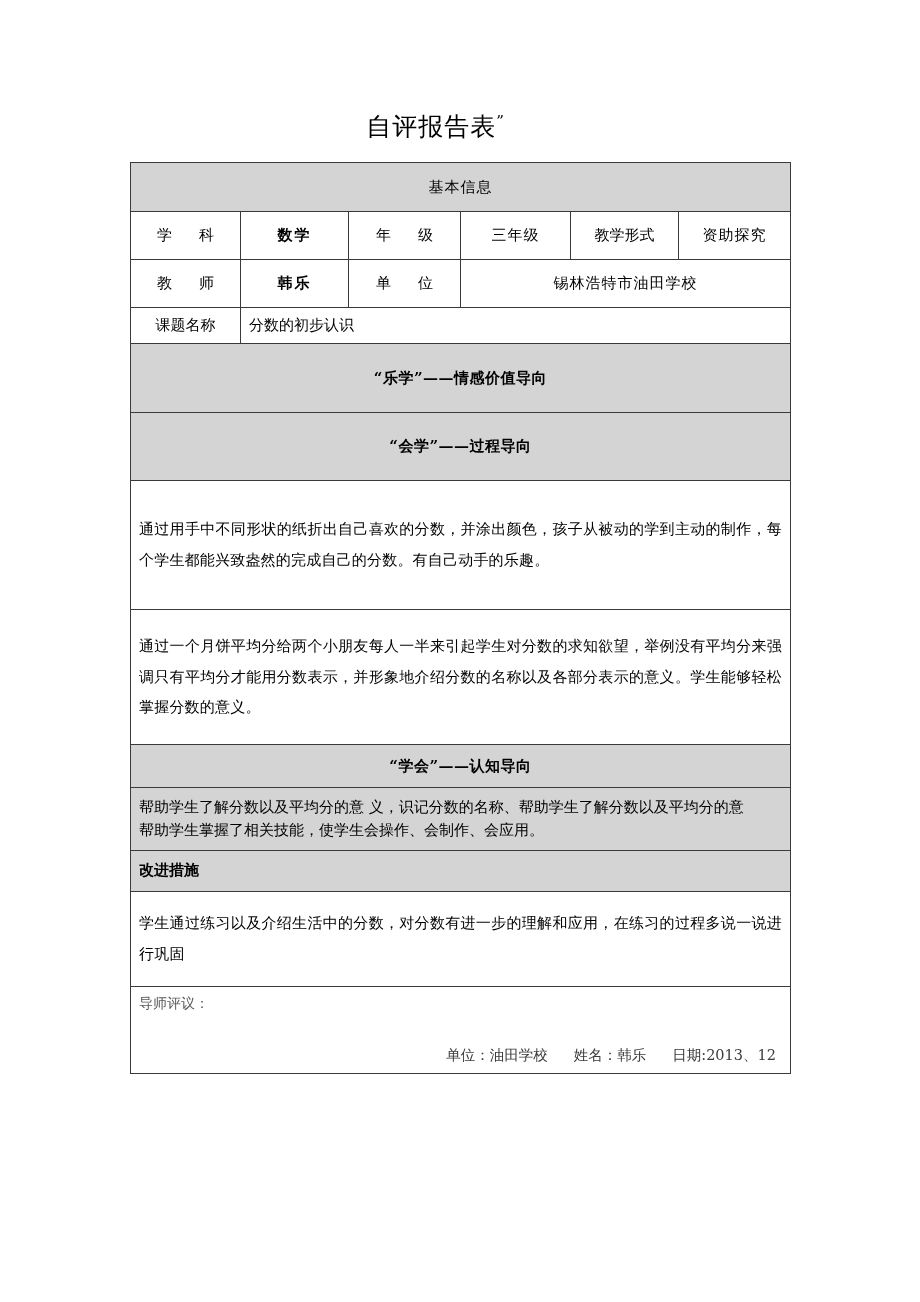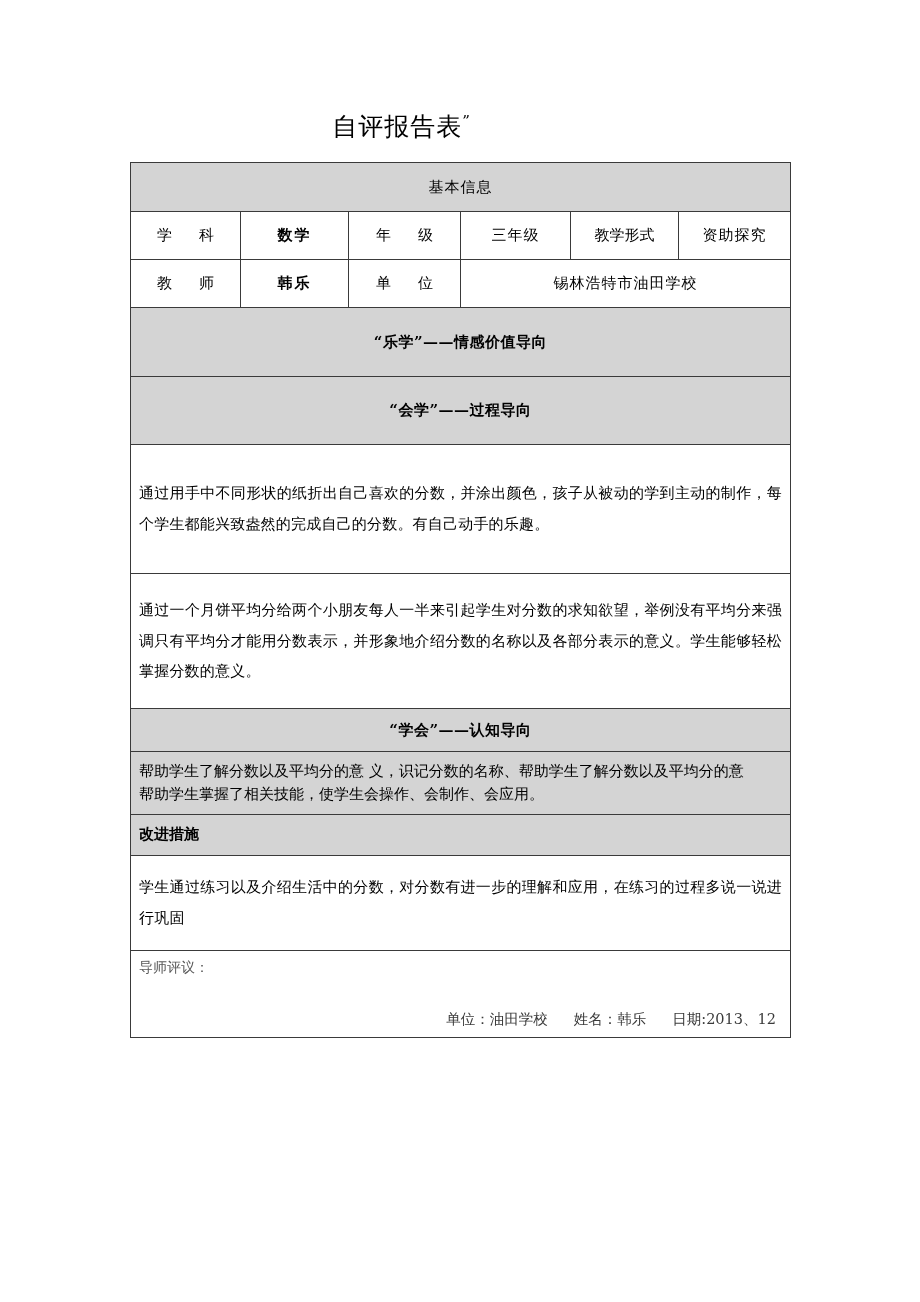--- a/index.html
+++ b/index.html
@@ -29,20 +29,21 @@
     position: absolute;
     left: 0;
     top: 112px;
     width: 803px;
     text-align: center;
     font-family: "DejaVu Serif", "Liberation Serif", serif;
     font-size: 25px;
     letter-spacing: 1px;
     line-height: 1.2;
     white-space: nowrap;
+    padding-left: 34px;
   }
   .doc-title .qmark {
     font-size: 15px;
     vertical-align: super;
     font-family: "DejaVu Serif", "Liberation Serif", serif;
   }
 
   
   .report-table {
     position: absolute;
@@ -204,20 +205,24 @@
         <td class="val-mid">资助探究</td>
       </tr>
 
       <tr class="row-info">
         <td class="lbl">教　师</td>
         <td class="val-big">韩乐</td>
         <td class="lbl">单　位</td>
         <td class="val-mid" colspan="3">锡林浩特市油田学校</td>
       </tr>
 
+      <tr class="row-title-name">
+        <td class="lbl-tight">课题名称</td>
+        <td class="cell-left" colspan="5">分数的初步认识</td>
+      </tr>
 
       <tr>
         <td class="gray banner banner-tall" colspan="6">“乐学”——情感价值导向</td>
       </tr>
 
       <tr>
         <td class="gray banner banner-mid" colspan="6">“会学”——过程导向</td>
       </tr>
 
       <tr>

